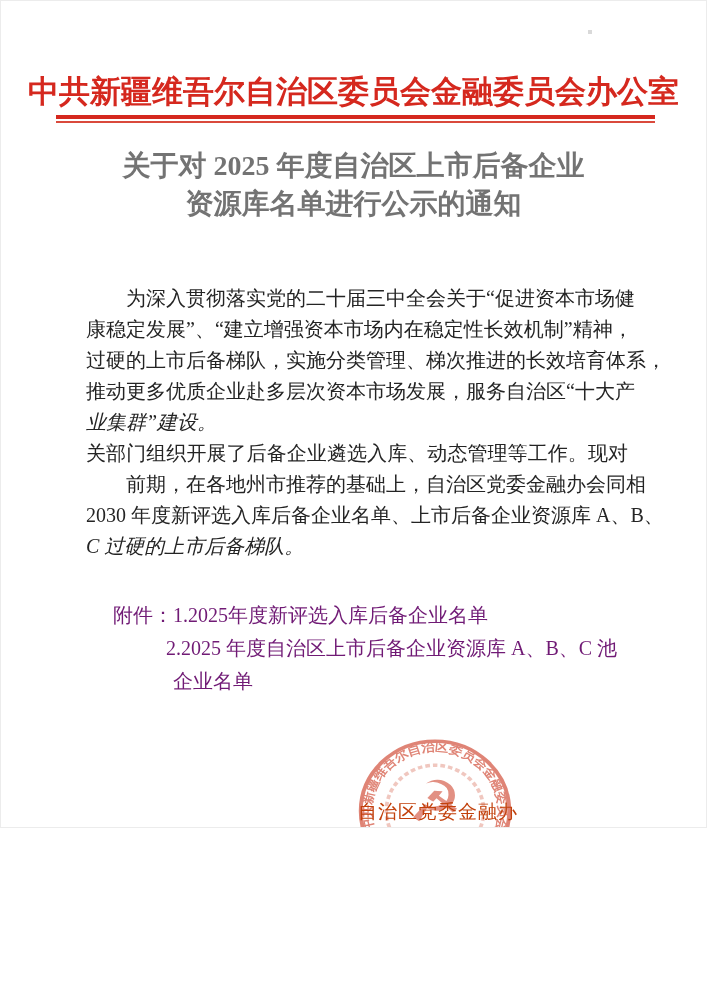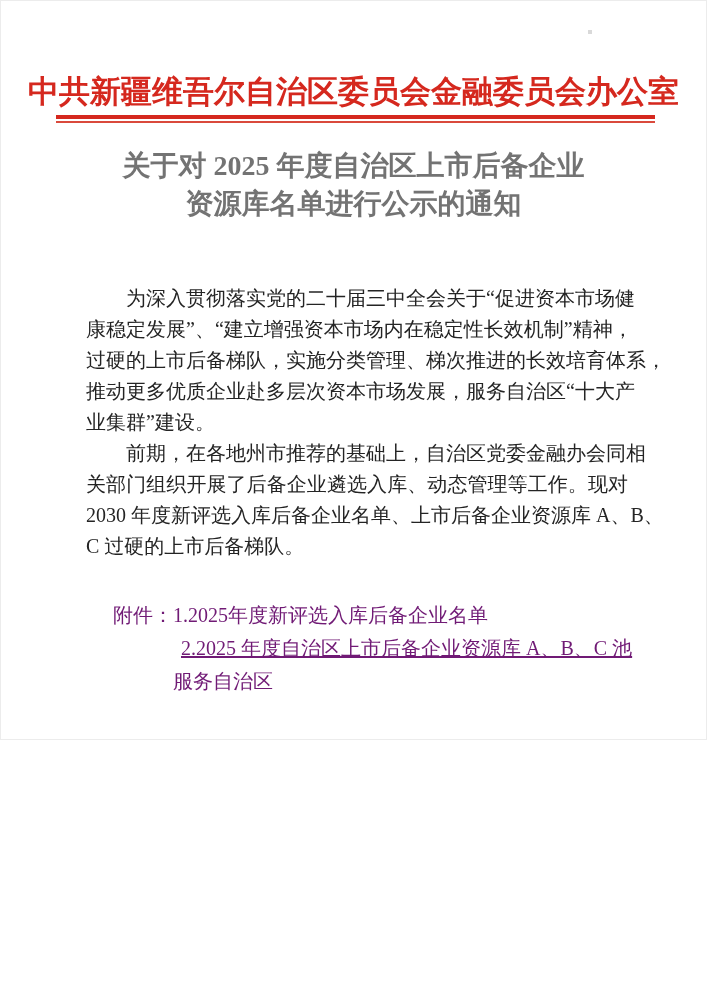--- a/index.html
+++ b/index.html
@@ -1,41 +1,41 @@
 <!DOCTYPE html>
 <html><head>
 <meta charset="utf-8">
 <style>
   html,body{margin:0;padding:0;background:#ffffff;}
   .page{
-    position:relative;width:707px;height:740px;margin:0;
+    position:relative;width:707px;height:828px;margin:0;
     background:#ffffff;border:1px solid #ececec;box-sizing:border-box;
     overflow:hidden;
     font-family:"Liberation Serif","DejaVu Serif",serif;
     color:#242424;
   }
   .speck{position:absolute;left:587px;top:29px;width:4px;height:4px;background:#c9c9c9;opacity:.7;}
   .org-name{
     position:absolute;top:70px;left:0;width:100%;text-align:center;
     font-size:31px;font-weight:bold;color:#d5281e;white-space:nowrap;letter-spacing:0px;
   }
   .rule{position:absolute;background:#d5281e;}
   .rule-h-thick{left:55px;width:599px;top:114px;height:4px;}
   .rule-h-thin{left:55px;width:599px;top:120px;height:2px;background:#da4a3c;}
   .doc-title{
     position:absolute;top:146px;left:0;width:100%;text-align:center;
     font-size:28px;font-weight:bold;color:#737373;line-height:38px;
   }
   .body-block{position:absolute;left:85px;top:251px;width:542px;font-size:20px;line-height:31px;margin-top:31px;}
   .body-line{height:31px;text-align:justify;text-align-last:justify;white-space:nowrap;overflow:visible;}
   .body-line.first{text-indent:40px;}
-  .body-line.plain{text-align-last:left;}
+  .body-line.plain{text-align-last:left;font-style:italic;}
   .attach-line{position:absolute;font-size:20px;white-space:nowrap;color:#701a75;}
   .attach-1{left:112px;top:601px;}
-  .attach-2{left:180px;top:634px;text-decoration:underline;}
+  .attach-2{left:165px;top:634px;}
   .attach-3{left:172px;top:667px;}
   .attach-label{display:inline-block;}
   .signer{position:absolute;left:357px;top:798px;font-size:19px;letter-spacing:1px;z-index:3;color:#c2410c;}
   .sig-date{position:absolute;left:357px;top:831px;font-size:19px;letter-spacing:1px;z-index:3;color:#242424;}
   .seal{position:absolute;left:318px;top:701px;width:232px;height:218px;z-index:2;opacity:.82;}
   .rule-b-thin{left:78px;width:558px;top:911px;height:1.5px;background:#e0675c;}
   .rule-b-thick{left:78px;width:558px;top:914px;height:4px;}
 </style>
 </head>
 <body>
@@ -52,31 +52,31 @@
     <div>关于对 2025 年度自治区上市后备企业</div>
     <div>资源库名单进行公示的通知</div>
   </div>
 
   <div class="body-block">
     <div class="body-line first">为深入贯彻落实党的二十届三中全会关于“促进资本市场健</div>
     <div class="body-line">康稳定发展”、“建立增强资本市场内在稳定性长效机制”精神，</div>
     <div class="body-line">过硬的上市后备梯队，实施分类管理、梯次推进的长效培育体系，</div>
     <div class="body-line">推动更多优质企业赴多层次资本市场发展，服务自治区“十大产</div>
     <div class="body-line plain">业集群”建设。</div>
+    <div class="body-line">关部门组织开展了后备企业遴选入库、动态管理等工作。现对</div>
     <div class="body-line first">前期，在各地州市推荐的基础上，自治区党委金融办会同相</div>
-    <div class="body-line">关部门组织开展了后备企业遴选入库、动态管理等工作。现对</div>
     <div class="body-line">2030 年度新评选入库后备企业名单、上市后备企业资源库 A、B、</div>
     <div class="body-line plain">C 过硬的上市后备梯队。</div>
   </div>
 
   <div class="attach-line attach-1">
     <span class="attach-label">附件：</span><span>1.2025年度新评选入库后备企业名单</span>
   </div>
   <div class="attach-line attach-2">2.2025 年度自治区上市后备企业资源库 A、B、C 池</div>
-  <div class="attach-line attach-3">服务自治区</div>
+  <div class="attach-line attach-3">企业名单</div>
 
   <svg class="seal" viewBox="0 0 200 200" preserveAspectRatio="none">
     <defs>
       <path id="sealTopArc" d="M 48.3 118.8 A 55 55 0 1 1 151.7 118.8" fill="none"></path>
       <path id="sealInnerArc" d="M 63.6 121 A 42 42 0 1 1 136.4 121" fill="none"></path>
       <path id="sealBottomArc" d="M 56.7 125 A 50 50 0 0 0 143.3 125" fill="none"></path>
     </defs>
     <g>
       <circle cx="100" cy="100" r="64" fill="none" stroke="#d96a58" stroke-width="3.4"></circle>
       <text font-size="11.5" fill="#d96a58" font-weight="bold" font-family="Liberation Serif, DejaVu Serif, serif">

